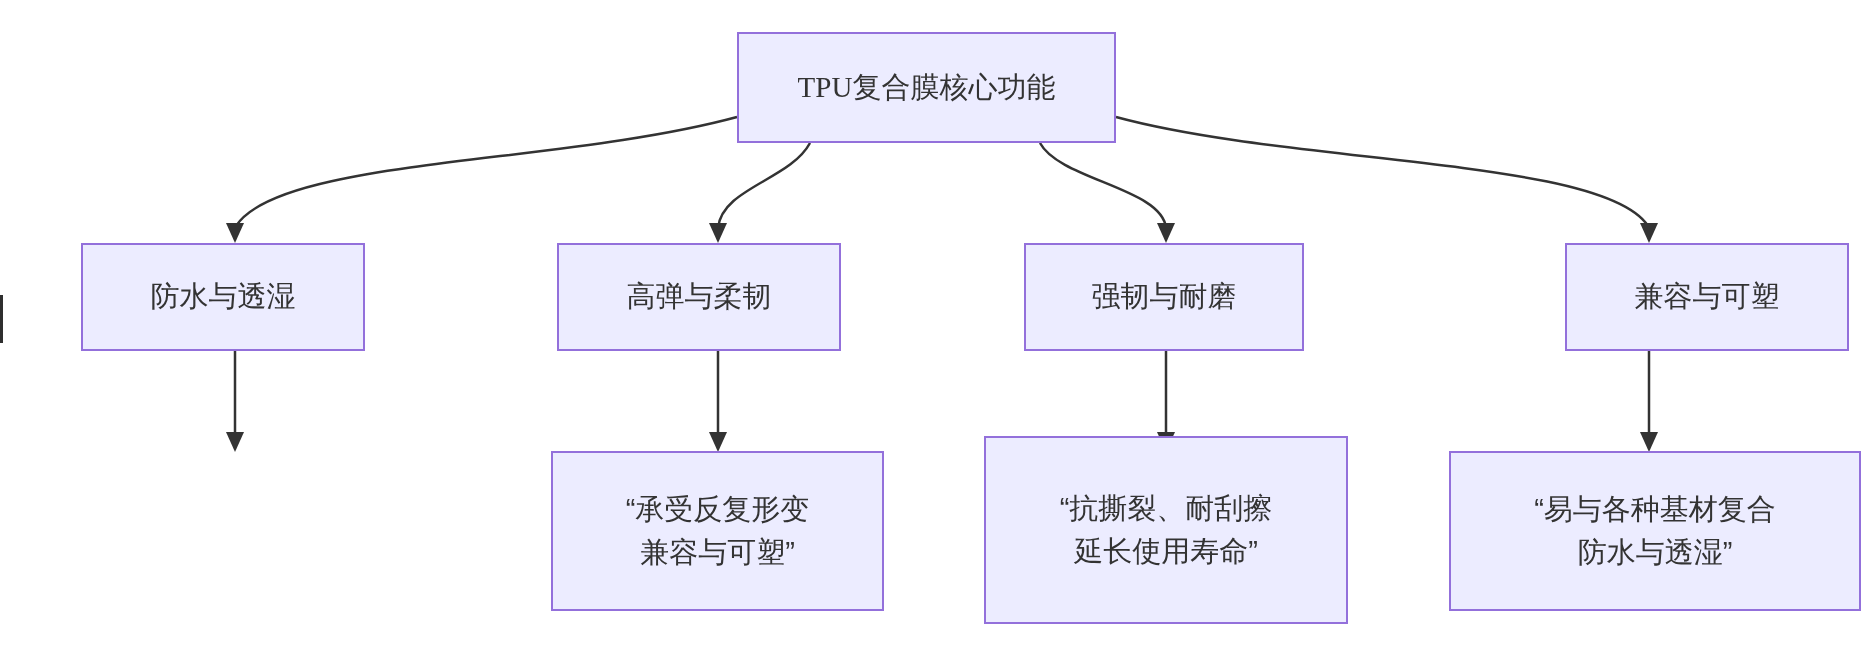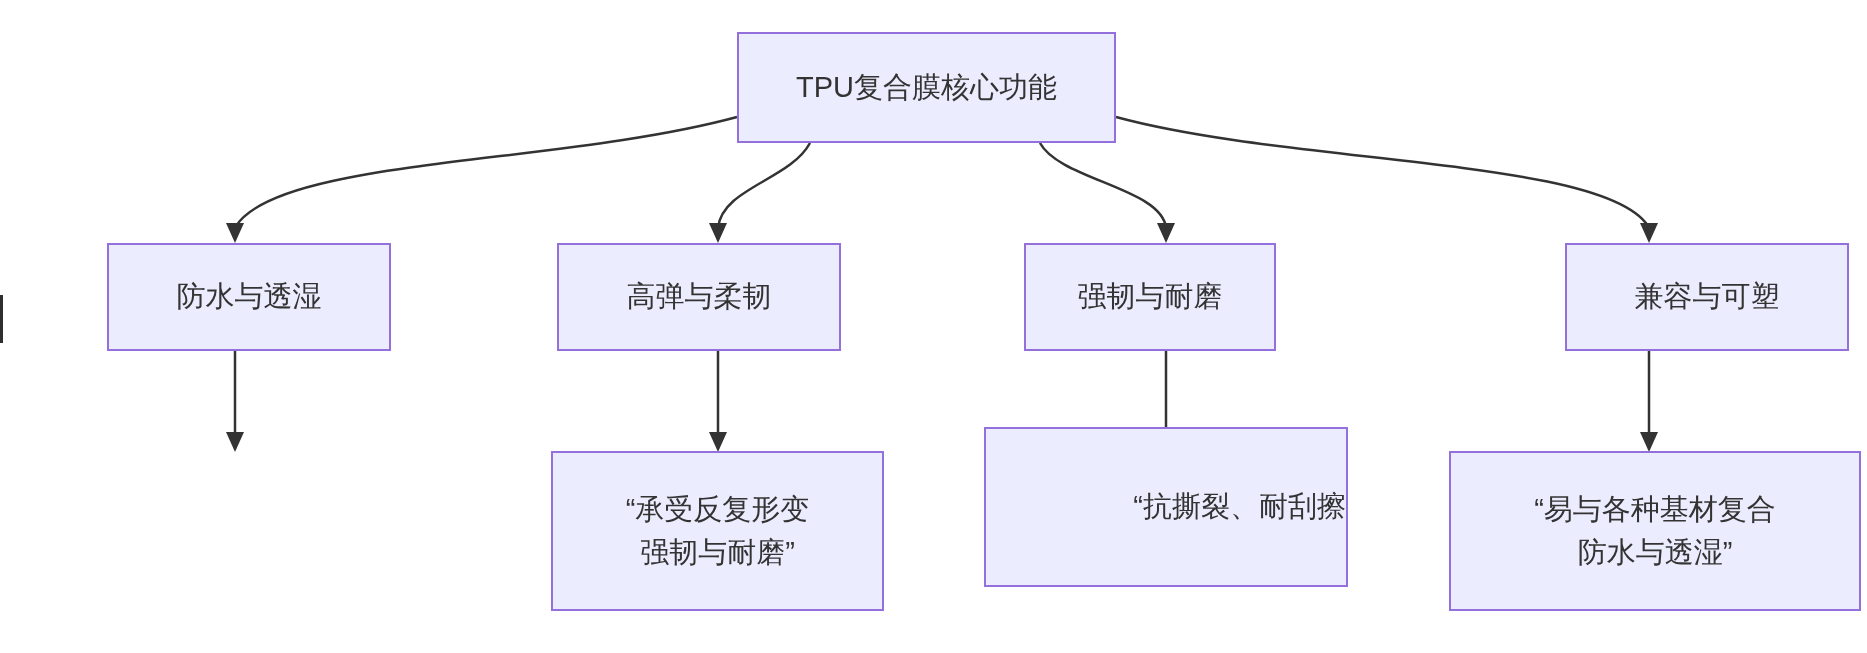--- a/index.html
+++ b/index.html
@@ -33,30 +33,30 @@
     flex-direction: column;
     align-items: center;
     justify-content: center;
     text-align: center;
     font-size: 29px;
     line-height: 1.5;
     color: #333333;
   }
   .node .line { white-space: nowrap; }
   
-  .n-root  { left: 737px;  top: 32px;  width: 379px; height: 111px; }
+  .n-root  { left: 737px;  top: 32px;  width: 379px; height: 111px; font-family: Liberation Serif, serif; }
   
-  .n-b0 { left: 107px;   top: 243px; width: 284px; height: 108px; }
+  .n-b0 { left: 81px;   top: 243px; width: 284px; height: 108px; }
   .n-b1 { left: 557px;  top: 243px; width: 284px; height: 108px; }
-  .n-b2 { left: 1024px; top: 243px; width: 252px; height: 108px; }
+  .n-b2 { left: 1024px; top: 243px; width: 280px; height: 108px; }
   .n-b3 { left: 1565px; top: 243px; width: 284px; height: 108px; }
   
   .n-d0 { left: 18px;   top: 451px; width: 432px; height: 160px; }
   .n-d1 { left: 551px;  top: 451px; width: 333px; height: 160px; }
-  .n-d2 { left: 984px;  top: 427px; width: 364px; height: 160px; align-items: flex-end; }
+  .n-d2 { left: 984px;  top: 436px; width: 364px; height: 188px; }
   .n-d3 { left: 1449px; top: 451px; width: 412px; height: 160px; }
   .edge-path {
     fill: none;
     stroke: #333333;
     stroke-width: 2.5px;
   }
   .arrow-head { fill: #333333; stroke: none; }
   .left-artifact {
     position: absolute;
     left: 0;
@@ -120,24 +120,25 @@
   </div>
   <div class="node n-b2">
     <span class="line">强韧与耐磨</span>
   </div>
   <div class="node n-b3">
     <span class="line">兼容与可塑</span>
   </div>
 
   <div class="node n-d1">
     <span class="line">“承受反复形变</span>
-    <span class="line">强韧与耐磨”</span>
+    <span class="line">兼容与可塑”</span>
   </div>
   <div class="node n-d2">
     <span class="line">“抗撕裂、耐刮擦</span>
+    <span class="line">延长使用寿命”</span>
   </div>
   <div class="node n-d3">
     <span class="line">“易与各种基材复合</span>
     <span class="line">防水与透湿”</span>
   </div>
 
   <div class="left-artifact"></div>
 
 </div>
 

